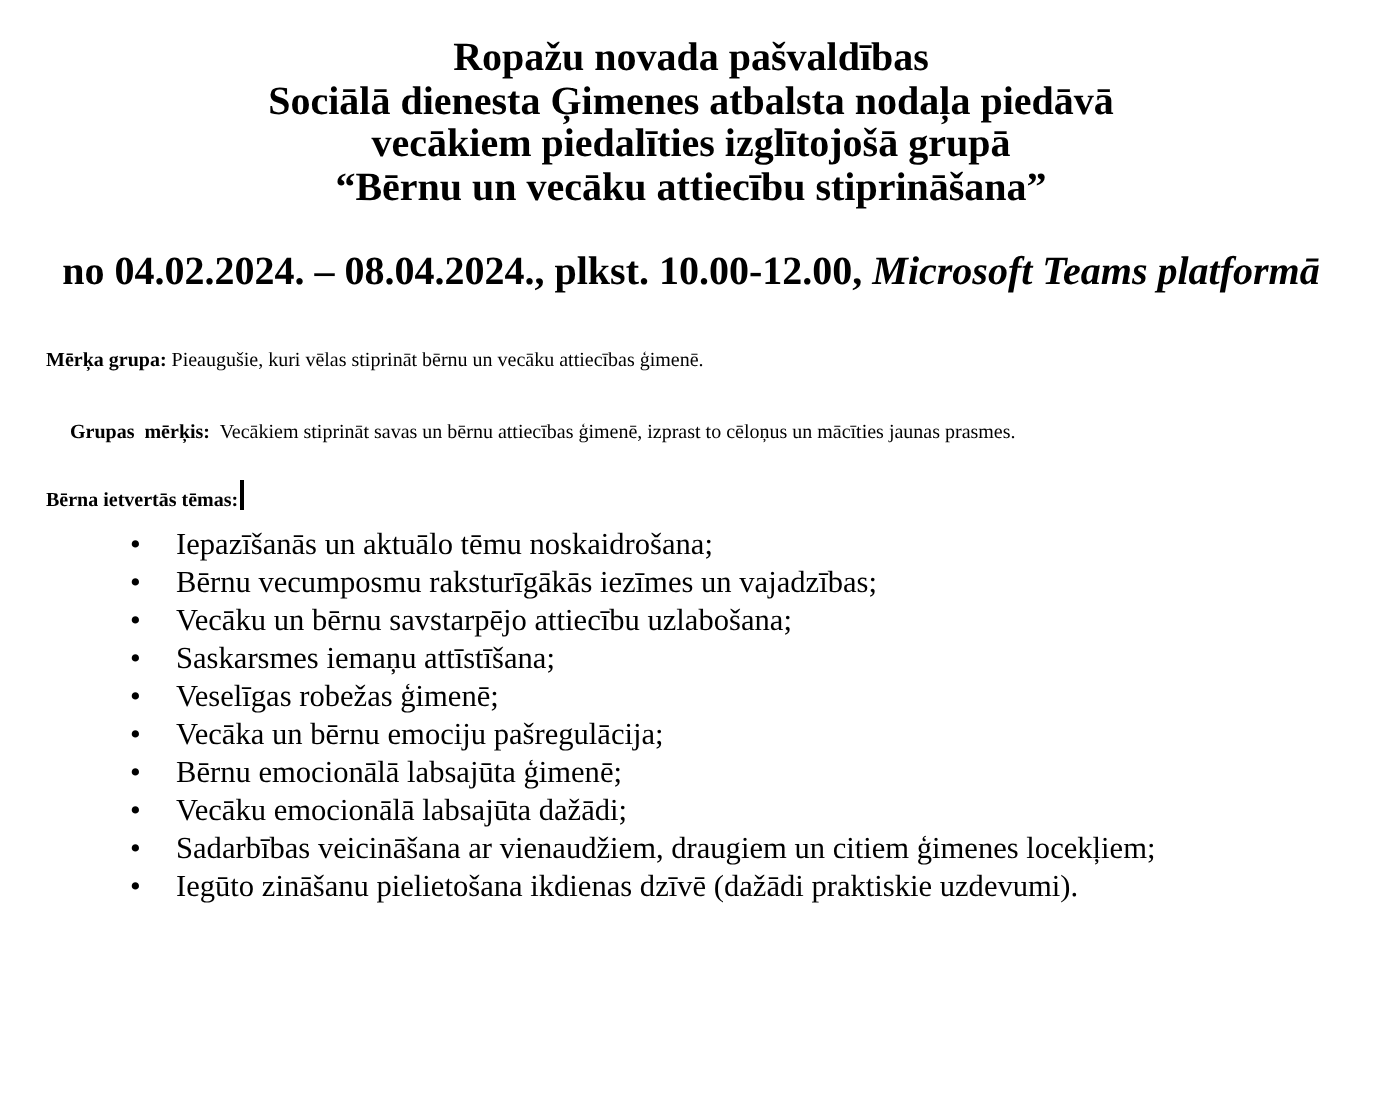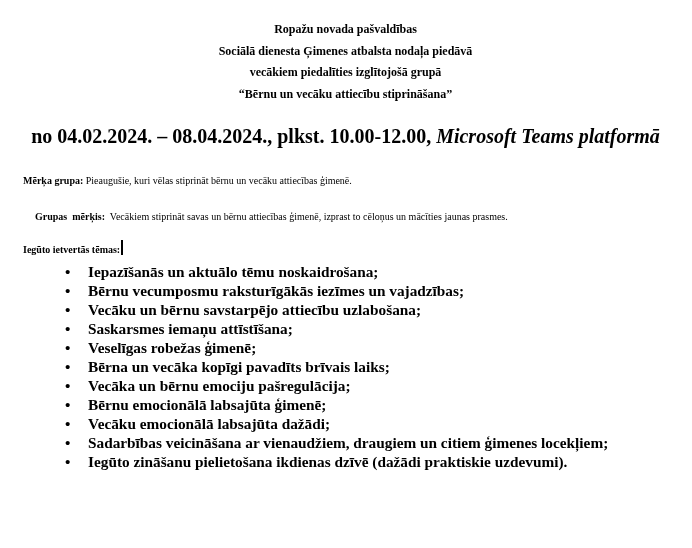--- a/index.html
+++ b/index.html
@@ -17,21 +17,21 @@
     width: 692px;
     height: 548px;
     padding: 19px 24px 0 23px;
     font-family: "Liberation Serif", "DejaVu Serif", serif;
     color: #000000;
     background: #ffffff;
   }
   .title-block {
     text-align: center;
     font-weight: bold;
-    font-size: 12px;
+    font-size: 20px;
     line-height: 21.5px;
   }
   .title-line {
     white-space: nowrap;
   }
   .schedule {
     margin-top: 21px;
     text-align: center;
     font-weight: bold;
     font-size: 20px;
@@ -63,21 +63,20 @@
   ul.topics {
     margin: 3px 0 0 0;
     padding: 0 0 0 40px;
     list-style: none;
     font-size: 15.3px;
     line-height: 19px;
   }
   ul.topics li {
     position: relative;
     padding-left: 25px;
-    font-weight: bold;
   }
   ul.topics li::before {
     content: "\2022";
     position: absolute;
     left: 2px;
     top: 0;
   }
 </style>
 </head>
 <body>
@@ -101,37 +100,36 @@
 
   <p class="para para-target">
     <b>Mērķa grupa:</b><span> Pieaugušie, kuri vēlas stiprināt bērnu un vecāku attiecības ģimenē.</span>
   </p>
 
   <p class="para para-goal">
     <b>Grupas  mērķis:</b><span>  Vecākiem stiprināt savas un bērnu attiecības ģimenē, izprast to cēloņus un mācīties jaunas prasmes.</span>
   </p>
 
   <p class="para para-topics">
-    <b>Iegūto ietvertās tēmas:</b><span class="caret"></span>
+    <b>Bērna ietvertās tēmas:</b><span class="caret"></span>
   </p>
 
   <ul class="topics">
 
       <li class="topic">Iepazīšanās un aktuālo tēmu noskaidrošana;</li>
 
       <li class="topic">Bērnu vecumposmu raksturīgākās iezīmes un vajadzības;</li>
 
       <li class="topic">Vecāku un bērnu savstarpējo attiecību uzlabošana;</li>
 
       <li class="topic">Saskarsmes iemaņu attīstīšana;</li>
 
       <li class="topic">Veselīgas robežas ģimenē;</li>
 
 
-      <li class="topic">Bērna un vecāka kopīgi pavadīts brīvais laiks;</li>
 
       <li class="topic">Vecāka un bērnu emociju pašregulācija;</li>
 
       <li class="topic">Bērnu emocionālā labsajūta ģimenē;</li>
 
       <li class="topic">Vecāku emocionālā labsajūta dažādi;</li>
 
       <li class="topic">Sadarbības veicināšana ar vienaudžiem, draugiem un citiem ģimenes locekļiem;</li>
 
 

